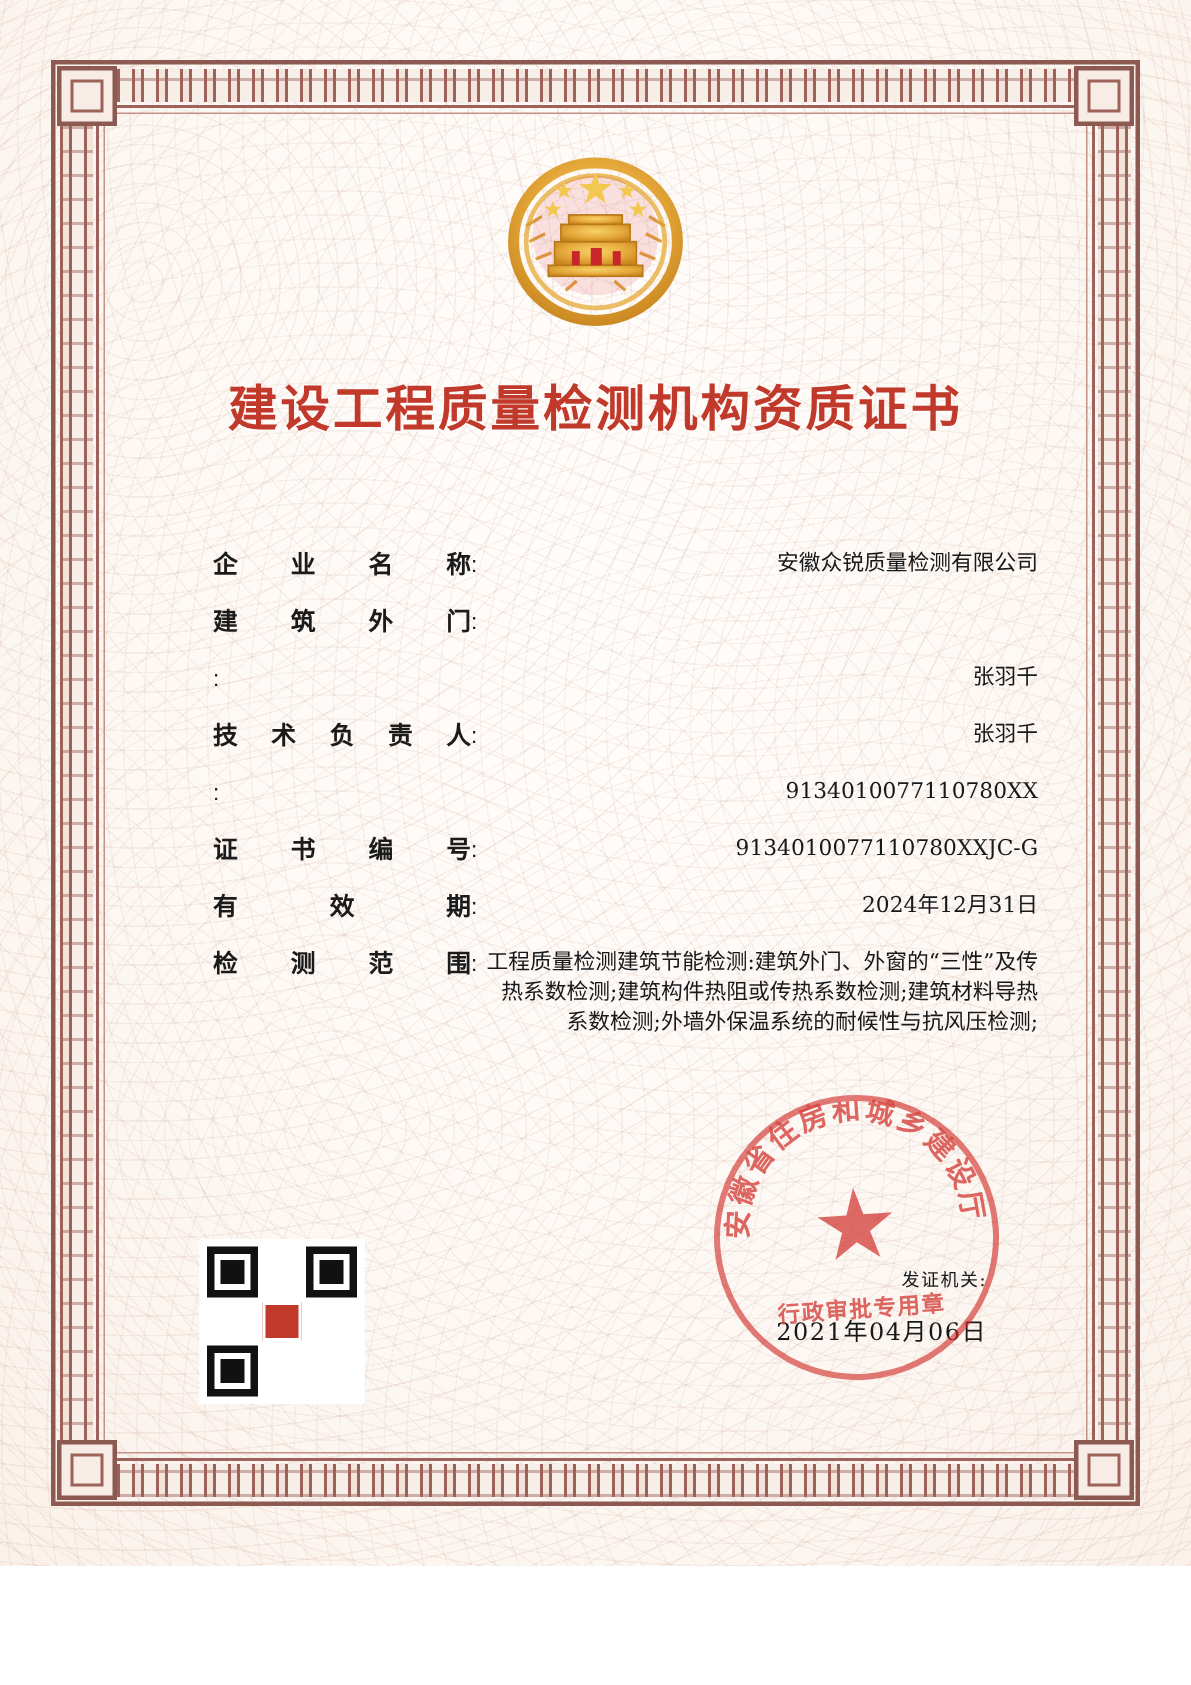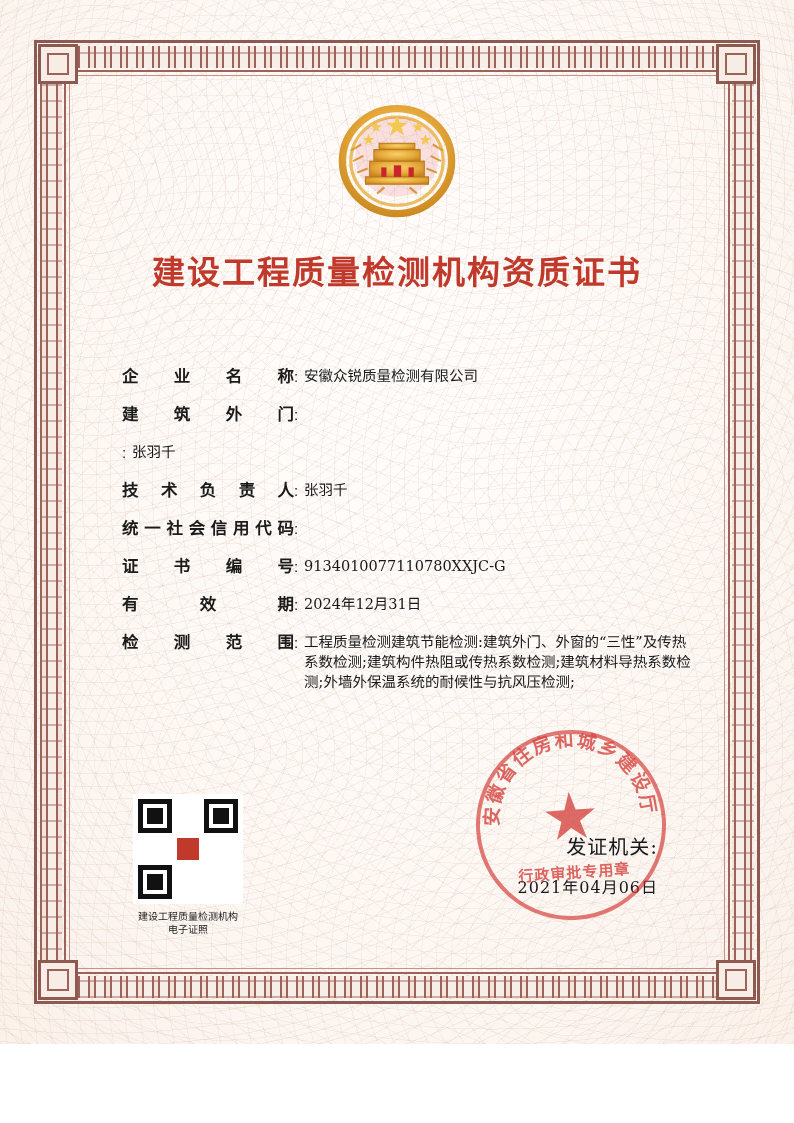--- a/index.html
+++ b/index.html
@@ -141,20 +141,21 @@
   .fields {
     position: absolute;
     top: 280px;
     left: 42px;
     right: 22px;
   }
   .row {
     display: flex;
     align-items: flex-start;
     margin-bottom: 17px;
+    margin-left: 20px;
   }
   .row .label {
     width: 172px;
     flex: 0 0 172px;
     font-family: "DejaVu Serif", "Liberation Serif", serif;
     font-weight: bold;
     font-size: 16.5px;
     color: #1b1b1b;
     text-align: justify;
     text-align-last: justify;
@@ -166,20 +167,21 @@
     color: #1b1b1b;
     line-height: 21px;
   }
   .row .value {
     flex: 1;
     font-family: "DejaVu Serif", "Liberation Serif", serif;
     font-size: 14.5px;
     color: #17181a;
     line-height: 21px;
     word-break: break-all;
+    text-align: right;
   }
   .row.scope { margin-top: 2px; }
   .row.scope .value { line-height: 20px; }
 
   
   .qr-block {
     position: absolute;
     left: 38px;
     bottom: 22px;
     width: 140px;
@@ -227,21 +229,21 @@
     line-height: 13px;
     color: #222;
   }
 
   
   .issuer {
     position: absolute;
     right: 56px;
     bottom: 98px;
     font-family: "DejaVu Serif", "Liberation Serif", serif;
-    font-size: 20px;
+    font-size: 12px;
     color: #17181a;
     letter-spacing: 1px;
   }
   .issue-date {
     position: absolute;
     right: 56px;
     bottom: 60px;
     font-family: "DejaVu Serif", "Liberation Serif", serif;
     font-size: 16px;
     color: #17181a;
@@ -369,22 +371,22 @@
         <div class="value">张羽千</div>
       </div>
 
       <div class="row">
         <div class="label">技术负责人</div>
         <div class="colon">:</div>
         <div class="value">张羽千</div>
       </div>
 
       <div class="row">
-        <div class="label">统一社会信用代码</div>
-        <div class="colon">:</div>
+        <div class="colon">:</div>
+        <div class="value">9134010077110780XX</div>
       </div>
 
       <div class="row">
         <div class="label">证书编号</div>
         <div class="colon">:</div>
         <div class="value">9134010077110780XXJC-G</div>
       </div>
 
       <div class="row">
         <div class="label">有效期</div>
@@ -399,24 +401,20 @@
       </div>
 
     </div>
 
     <div class="qr-block">
       <div class="qr">
         <span class="eye e1"></span>
         <span class="eye e2"></span>
         <span class="eye e3"></span>
         <span class="logo"></span>
-      </div>
-      <div class="qr-caption">
-        <div>建设工程质量检测机构</div>
-        <div>电子证照</div>
       </div>
     </div>
 
     <div class="issuer">发证机关:</div>
     <div class="issue-date">2021年04月06日</div>
 
     <div class="seal">
       <svg class="seal-arc" viewBox="0 0 182 182">
         <defs>
           <path id="arcpath" d="M 22,105 A 72,72 0 1 1 160,105" fill="none"></path>

